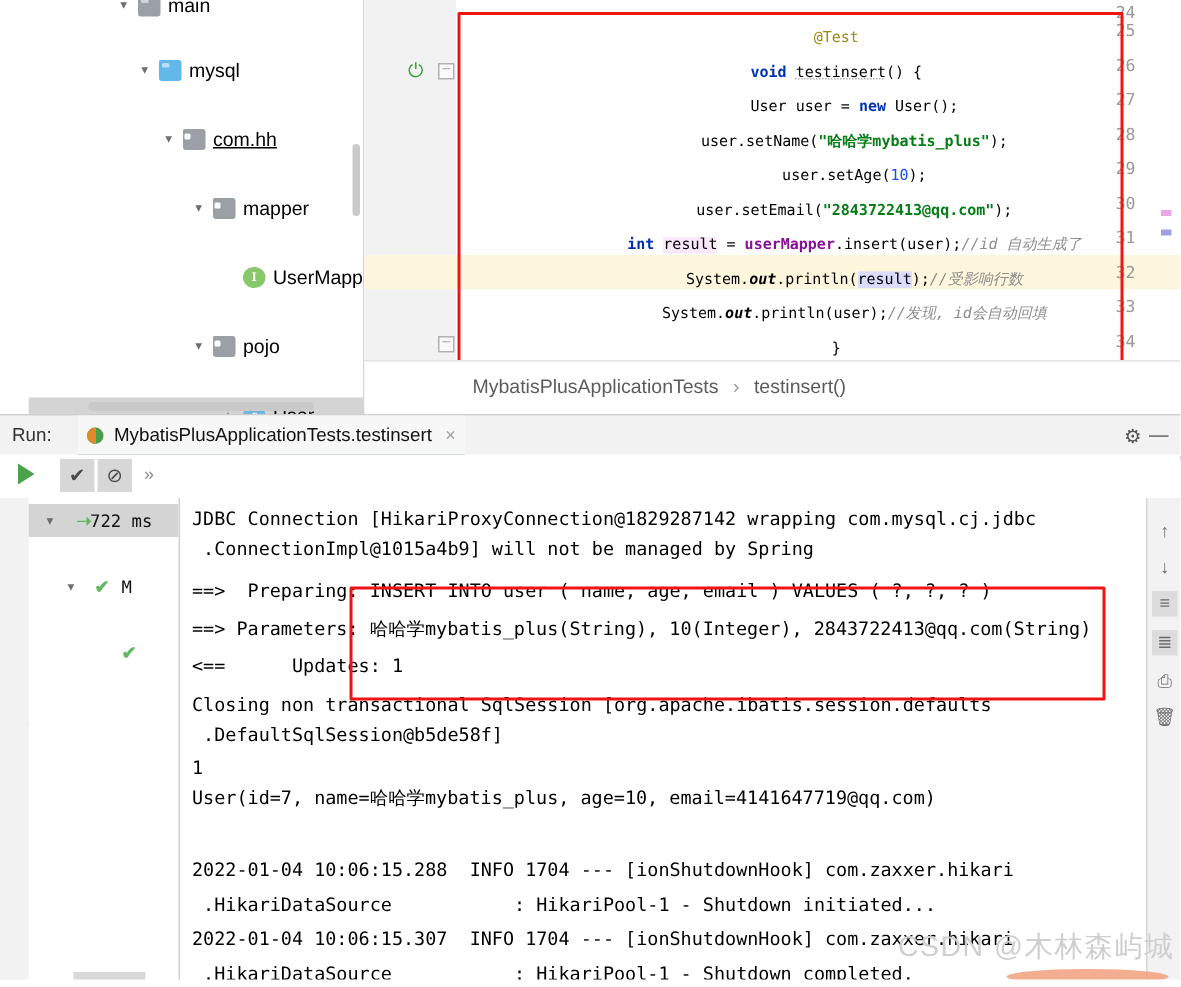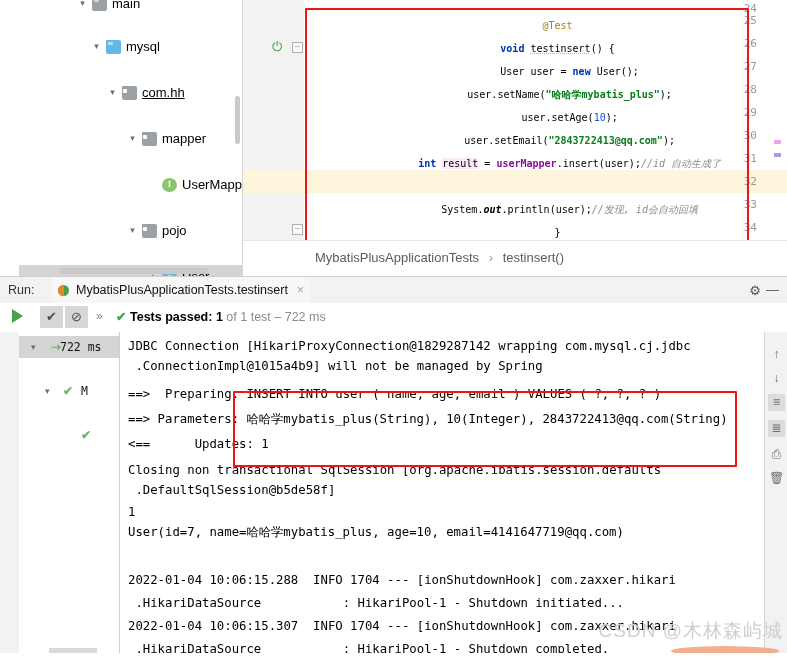--- a/index.html
+++ b/index.html
@@ -282,20 +282,21 @@
     <div class="fold" style="top:42px;">─</div>
     <div class="fold" style="top:224px;">─</div>
 
     <div class="codeline" style="top:14px;"><span class="anno">    @Test</span></div>
     <div class="codeline" style="top:37px;"><span class="kw">    void</span> <span class="mth">testinsert</span>() {</div>
     <div class="codeline" style="top:60px;">        User user = <span class="kw">new</span> User();</div>
     <div class="codeline" style="top:83px;">        user.setName(<span class="str">"哈哈学mybatis_plus"</span>);</div>
     <div class="codeline" style="top:106px;">        user.setAge(<span class="num">10</span>);</div>
     <div class="codeline" style="top:129px;">        user.setEmail(<span class="str">"2843722413@qq.com"</span>);</div>
     <div class="codeline" style="top:152px;">        <span class="kw">int</span> <span class="ident-pink">result</span> = <span class="fld">userMapper</span>.insert(user);<span class="cmt">//id 自动生成了</span></div>
+    <div class="codeline" style="top:175px;">        System.<span class="stat">out</span>.println(<span class="ident-blue">result</span>);<span class="cmt">//受影响行数</span></div>
     <div class="codeline" style="top:198px;">        System.<span class="stat">out</span>.println(user);<span class="cmt">//发现, id会自动回填</span></div>
     <div class="codeline" style="top:221px;">    }</div>
 
     <div class="marker" style="top:140px;background:#e8a8e8;"></div>
     <div class="marker" style="top:153px;background:#9f9fe8;"></div>
 
     <div class="red-box" style="left:62px;top:8px;width:440px;height:231px;"></div>
   </div>
 
   <div class="breadcrumb">
@@ -313,25 +314,20 @@
     </div>
     <div class="gear">⚙</div>
     <div class="minus">—</div>
   </div>
 
   <div class="run-toolbar">
     <div class="tb-play"></div>
     <div class="tb-btn" style="left:40px;">✔</div>
     <div class="tb-btn" style="left:65px;">⊘</div>
     <div class="tb-chev">»</div>
-    <div class="tests-passed">
-      <span class="ck">✔</span>
-      <span class="b">Tests passed:</span>
-      <span class="b">1</span><span class="g"> of 1 test – </span><span class="g">722 ms</span>
-    </div>
   </div>
 
   <div class="left-icons"></div>
 
   <div class="test-tree">
     <div class="tt-row sel" style="top:4px;">
       <span class="tt-arr" style="left:12px;top:0;">▾</span>
       <span class="tt-ck" style="left:32px;top:0;color:#62b862;">➝</span>
       <span class="tt-lbl" style="left:41px;">722 ms</span>
     </div>

